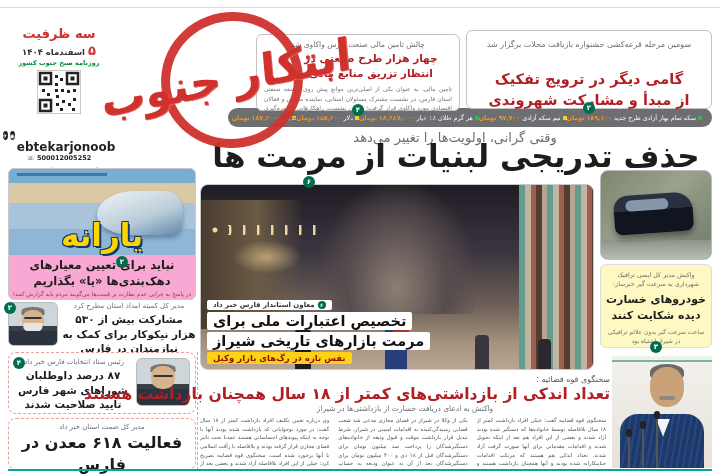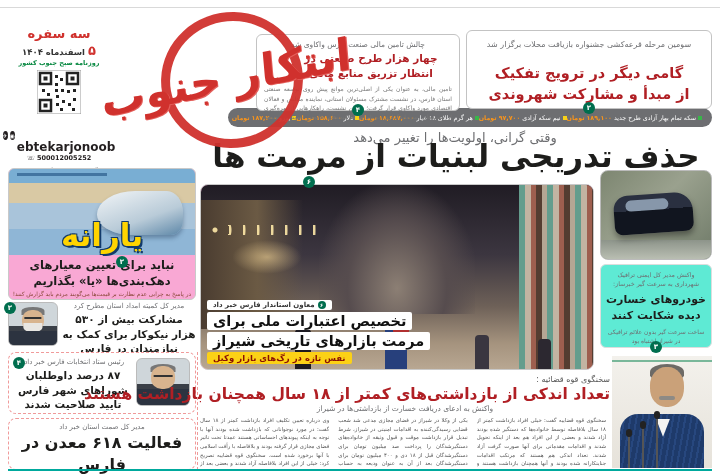--- a/index.html
+++ b/index.html
@@ -33,21 +33,21 @@
   
   .tbox{background:#fff;border:1px solid #c3c3c3;border-radius:6px;z-index:4;padding:5px 7px 8px;}
   .tbox .k{font-size:7.5px;color:var(--kicker);text-align:center;}
   .tbox .h{color:var(--story-red);font-weight:bold;text-align:center;line-height:1.45;}
   .tbox .b{font-size:6px;color:#777;text-align:justify;line-height:1.55;margin-top:3px;overflow:hidden;}
   .box-industry{left:256px;top:34px;width:204px;height:77px;}
   .box-industry .h{font-size:10.5px;margin-top:2px;padding-left:26px;}
   .box-industry .b{height:36px;}
   .box-recycle{left:466px;top:30px;width:246px;height:79px;}
   .box-recycle .k{font-size:8px;margin-top:4px;}
-  .box-recycle .h{font-size:14.5px;margin-top:14px;}
+  .box-recycle .h{font-size:14.5px;margin-top:20px;}
   .pgc{position:absolute;width:12px;height:12px;border-radius:50%;background:var(--green);color:#fff;font-size:7px;font-weight:bold;display:flex;align-items:center;justify-content:center;z-index:7;}
   .pgc.on-border{left:50%;bottom:-6px;transform:translateX(-50%);}
   
   .pricebar{left:228px;top:108px;width:484px;height:19px;background:var(--bar-bg);border-radius:10px;display:flex;align-items:center;justify-content:space-between;padding:0 10px;z-index:2;}
   .pitem{display:flex;align-items:center;gap:2px;font-size:6.3px;white-space:nowrap;}
   .pitem .sq{width:4px;height:4px;display:inline-block;}
   .pitem .lbl{color:#fff;}
   .pitem .val,.pitem .unit{color:var(--price-orange);font-weight:bold;}
   
   .lead-k{left:220px;top:130px;width:470px;text-align:center;font-size:13px;color:var(--kicker);}
@@ -93,21 +93,21 @@
   .bz-cap>div{direction:rtl;background:#fff;padding:1px 6px;border-radius:2px;}
   .bz-k{font-size:7px;font-weight:bold;color:#333;display:flex;align-items:center;gap:3px;}
   .bz-h{font-size:14.5px;font-weight:bold;color:#111;}
   .bz-tag{background:var(--tag-bg)!important;color:var(--tag-text);font-size:8.5px;font-weight:bold;}
   .dot{width:8px;height:8px;border-radius:50%;background:var(--green);color:#fff;font-size:5px;display:inline-flex;align-items:center;justify-content:center;}
   
   .carph{left:600px;top:170px;width:112px;height:90px;border-radius:8px;overflow:hidden;border:1px solid #bbb;background:linear-gradient(135deg,#7d8671 0%,#9aa18e 45%,#6f7a68 100%);}
   .car{position:absolute;left:12%;top:26%;width:72%;height:44%;background:linear-gradient(180deg,#2a3040 0 40%,#11151f 40% 100%);border-radius:14px 18px 8px 8px;transform:rotate(-4deg);box-shadow:0 4px 6px rgba(0,0,0,.4);}
   .car::before{content:"";position:absolute;left:15%;top:12%;width:55%;height:30%;background:#9fb2c4;border-radius:6px;opacity:.8;}
   .road{position:absolute;left:0;bottom:0;width:100%;height:22%;background:linear-gradient(180deg,#8d948a,#b9beb2);}
-  .traffic{left:600px;top:264px;width:112px;height:84px;border:1px solid #ddd;border-radius:6px;padding:5px 4px;background:#5eead4;}
+  .traffic{left:600px;top:264px;width:112px;height:84px;border:1px solid #ddd;border-radius:6px;padding:5px 4px;background:#fef9c3;}
   .traffic .s-k{font-size:6.3px;line-height:1.5;}
   .traffic .s-h{font-size:11px;line-height:1.45;margin-top:3px;}
   .traffic .s-sub{font-size:6px;color:var(--kicker);text-align:center;line-height:1.6;margin-top:3px;}
   
   .jud-k{left:200px;top:375px;width:410px;text-align:right;font-size:8px;color:#555;}
   .jud-h{left:188px;top:385px;width:422px;text-align:center;font-size:15.5px;font-weight:bold;color:var(--story-red);white-space:nowrap;}
   .jud-s{left:200px;top:404px;width:410px;text-align:center;font-size:7.5px;color:var(--kicker);}
   .jud-cols{left:200px;top:416px;width:406px;height:52px;display:flex;gap:9px;overflow:hidden;}
   .jud-col{flex:1;font-size:5.4px;line-height:1.6;color:#555;text-align:justify;overflow:hidden;}
   
@@ -123,21 +123,21 @@
   .bottomrule{left:8px;top:469px;width:704px;height:2px;background:var(--teal);}
   .vdash{left:197px;top:352px;width:0;height:118px;border-left:1.5px dashed var(--dash);}
 </style>
 </head>
 <body>
 
 <div id="page">
   <div class="abs topline"></div>
 
   <div class="abs mast">
-    <div class="weekday">سه سفره</div>
+    <div class="weekday">سه ظرفیت</div>
     <div class="dateline"><b>۵</b> <span>اسفندماه ۱۴۰۴</span></div>
     <div class="tagline">روزنامه صبح جنوب کشور</div>
     <svg class="qr" viewBox="0 0 44 44">
       <rect x="0" y="0" width="44" height="44" fill="#fff" stroke="#999" stroke-width="1"></rect>
       <rect x="3" y="3" width="11" height="11" fill="none" stroke="#222" stroke-width="2.5"></rect>
       <rect x="30" y="3" width="11" height="11" fill="none" stroke="#222" stroke-width="2.5"></rect>
       <rect x="3" y="30" width="11" height="11" fill="none" stroke="#222" stroke-width="2.5"></rect>
       <rect x="6.5" y="6.5" width="4" height="4" fill="#222"></rect>
         <rect x="33.5" y="6.5" width="4" height="4" fill="#222"></rect>
         <rect x="6.5" y="33.5" width="4" height="4" fill="#222"></rect>

